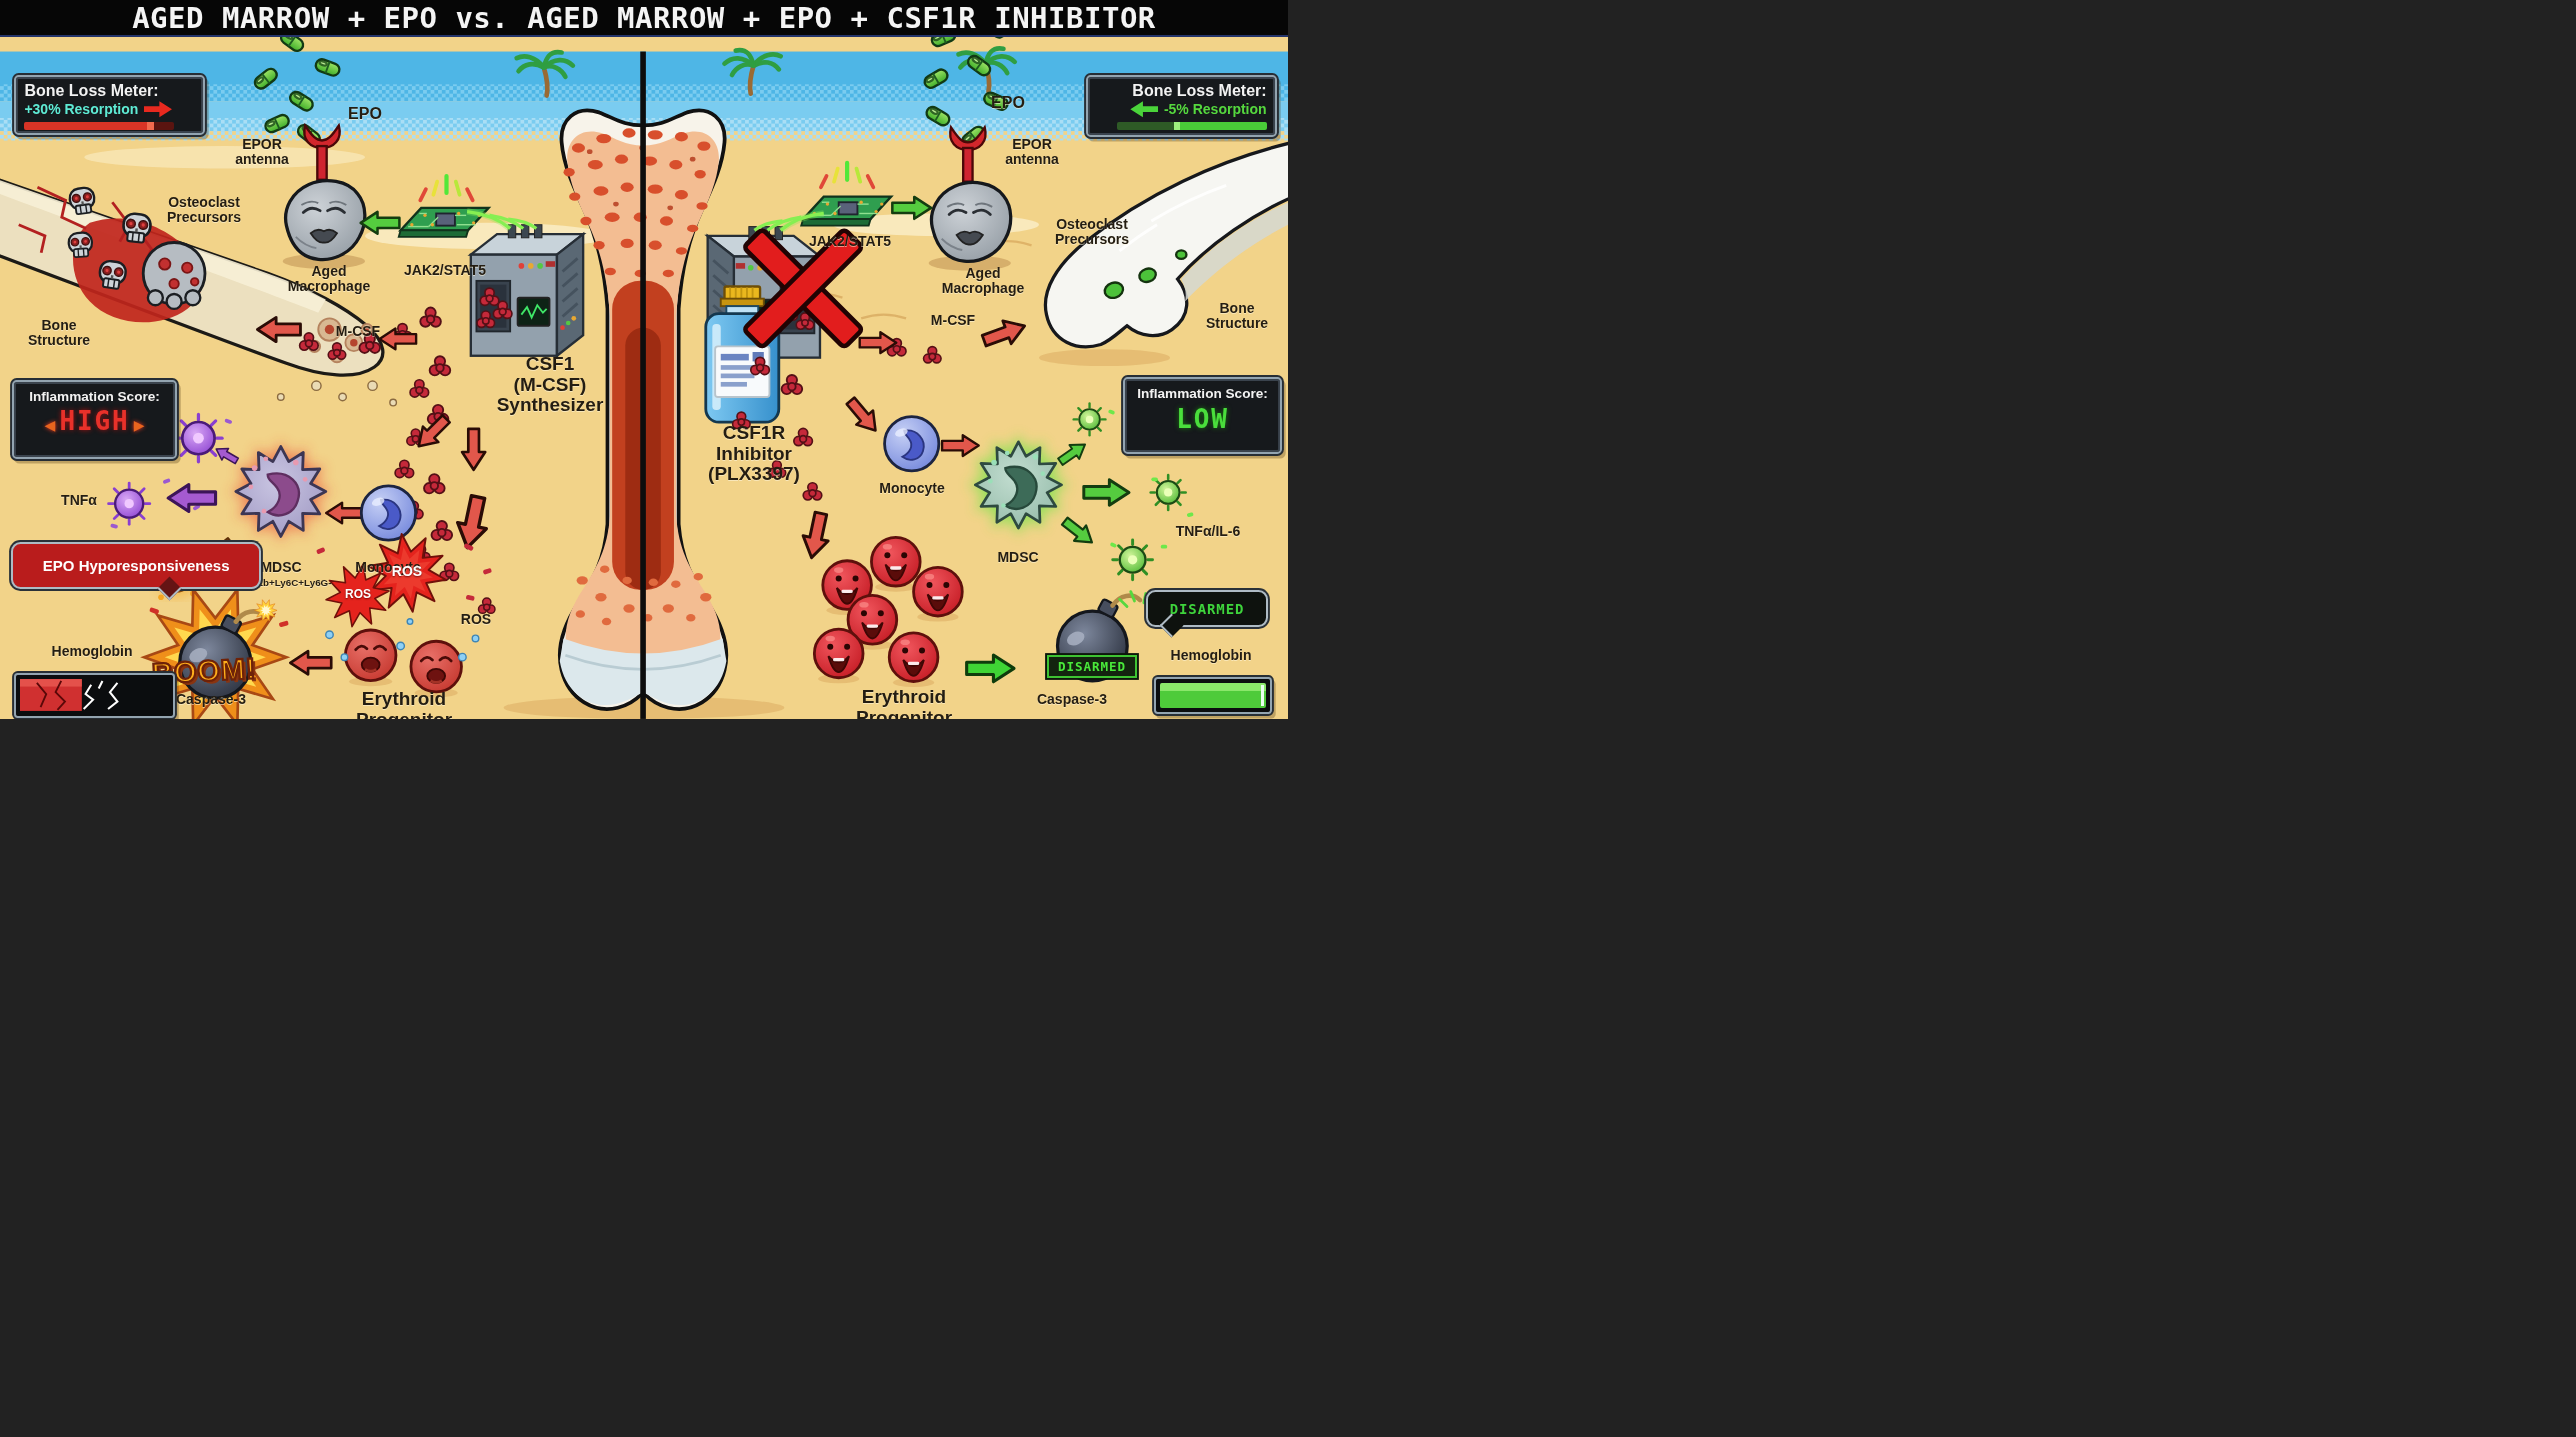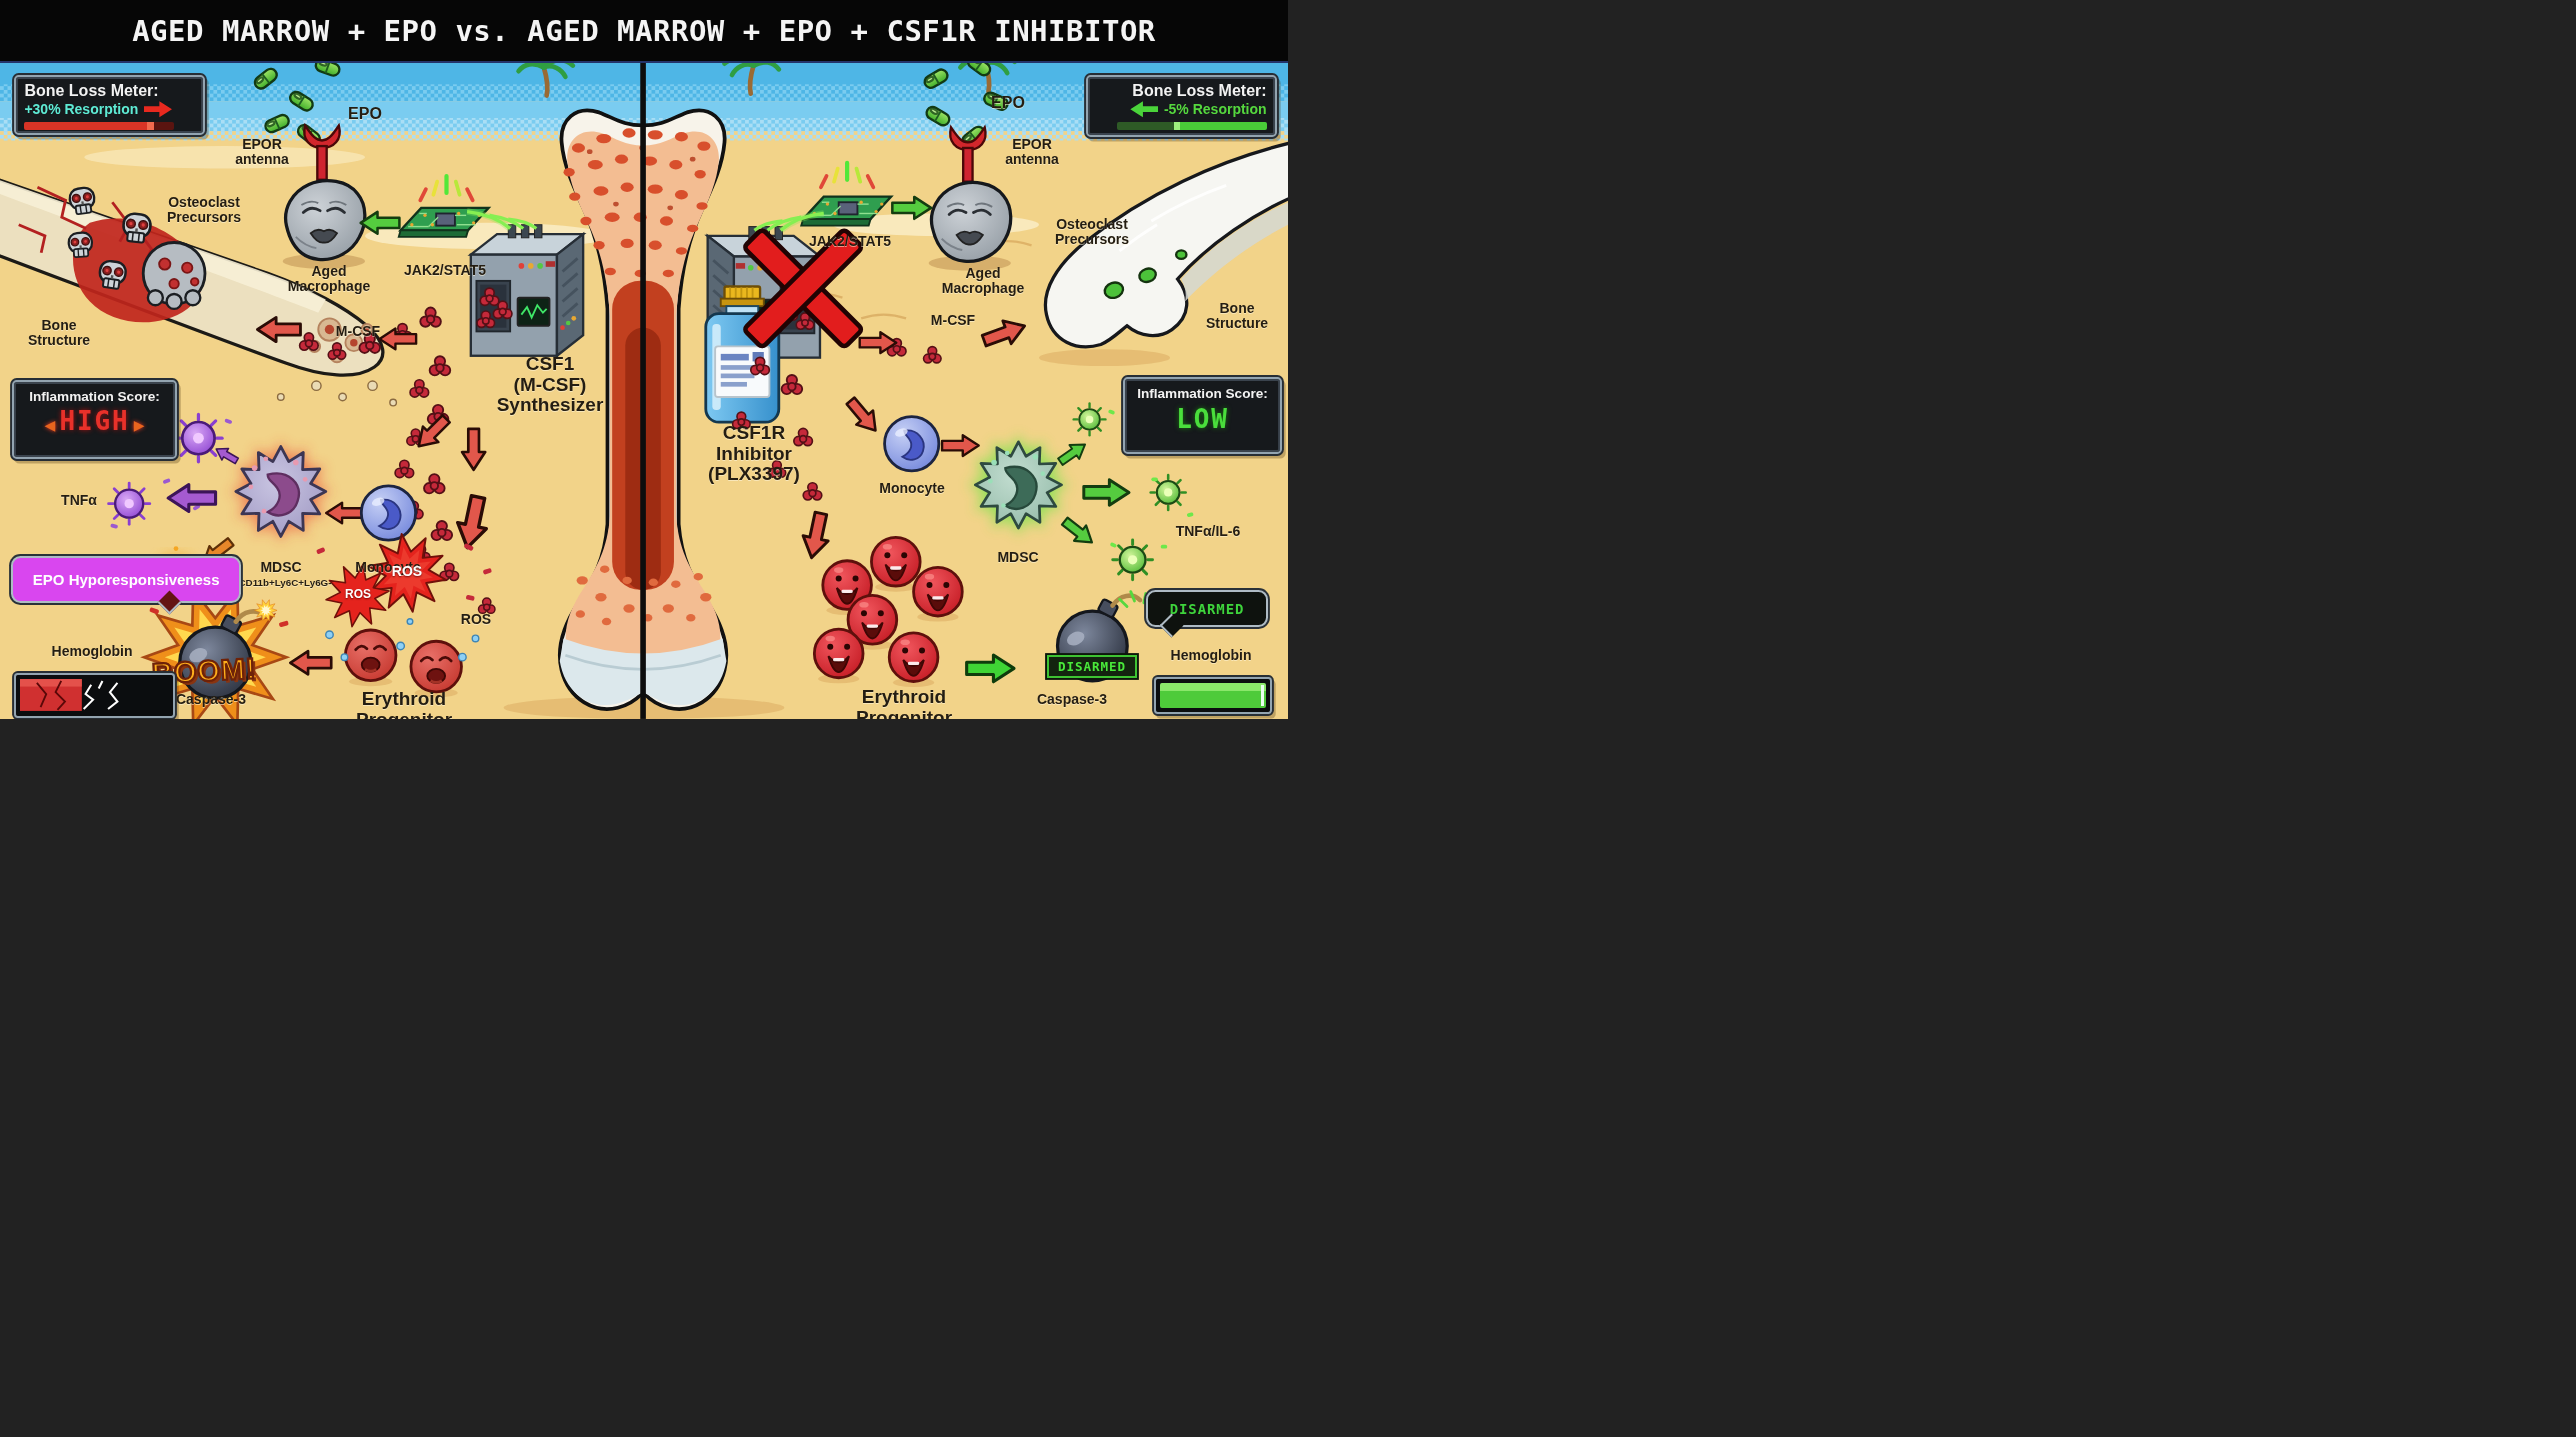--- a/index.html
+++ b/index.html
@@ -1,19 +1,19 @@
 <!DOCTYPE html>
 <html style="font-size:15px"><head>
 <meta charset="utf-8">
 <style>
   html,body{margin:0;padding:0;background:#222;}
   #stage{position:relative;width:1288px;height:719px;overflow:hidden;background:#f2d389;
          font-family:"Liberation Sans",sans-serif;}
   #scene{position:absolute;left:0;top:0;}
-  .titlebar{position:absolute;left:0;top:0;width:100%;height:63px;background:#060606;z-index:40;
+  .titlebar{position:absolute;left:0;top:0;width:100%;height:37px;background:#060606;z-index:40;
             border-bottom:2.8px solid #24346a;box-sizing:border-box;display:flex;align-items:center;justify-content:center;}
   .titlebar span{color:#f4f4f4;font-family:"DejaVu Sans Mono",monospace;font-weight:bold;
                  font-size:29px;letter-spacing:0.5px;white-space:nowrap;}
   .lbl{position:absolute;font-weight:bold;color:#241d12;white-space:pre-line;text-align:center;
        line-height:1.08;transform:translateX(-50%);text-shadow:0 0.9px 0 rgba(255,248,224,.55);z-index:20;}
   .s10{font-size:9.8px}.s13{font-size:12px}.s14{font-size:19px}.s15{font-size:14px}.s16{font-size:14px}.s17{font-size:16px}
   .ros-w{color:#fff;text-shadow:0 0.9px 1.9px rgba(90,0,0,.8);z-index:21;}
   .panel{position:absolute;box-sizing:border-box;background:#16191c;border:2.8px solid #93a4b0;border-radius:4.7px;
          box-shadow:0 0 0 1.9px #272e35,inset 0 0 0 1.9px #3a434d,2.8px 3.7px 0 0.9px rgba(70,45,10,.3);z-index:30;}
   .blm-line{display:flex;align-items:center;gap:5.6px;}
@@ -704,21 +704,21 @@
 <div class="panel" style="left:12px;top:380px;width:165px;height:79px;padding:6.6px 5.6px;text-align:center;">
   <div style="color:#f2f2f2;font-weight:bold;font-size:13.6px;">Inflammation Score:</div>
   <div style="margin-top:2.8px;"><span class="chev">◀</span> <span class="infl-val" style="color:#e8312a;text-shadow:0 0 5.6px #a01010;">HIGH</span> <span class="chev">▶</span></div>
 </div>
 
 <div class="panel" style="left:1123px;top:377px;width:159px;height:77px;padding:6.6px 5.6px;text-align:center;">
   <div style="color:#f2f2f2;font-weight:bold;font-size:13.6px;">Inflammation Score:</div>
   <div style="margin-top:3px;"><span class="infl-val" style="color:#4ade3c;text-shadow:0 0 5.6px #1a7a10;">LOW</span></div>
 </div>
 
-<div class="bubble" style="left:11.2px;top:556px;width:230px;height:47px;background:#d946ef;">
+<div class="bubble" style="left:11.2px;top:542px;width:250px;height:47px;background:#b91c1c;">
   <span style="color:#fff;font-weight:bold;font-size:15px;">EPO Hyporesponsiveness</span>
   <span class="tail" style="left:148px;bottom:-10.3px;background:#641414;border-right:2.8px solid #aebbc4;border-bottom:2.8px solid #aebbc4;"></span>
 </div>
 
 <div class="bubble" style="left:1146px;top:590px;width:122px;height:37px;background:#0e120e;">
   <span style="color:#3ed43c;font-family:'DejaVu Sans Mono',monospace;font-weight:bold;font-size:14px;letter-spacing:0.9px;">DISARMED</span>
   <span class="tail" style="left:15px;bottom:-9.4px;background:#0e120e;border-left:2.8px solid #aebbc4;border-bottom:2.8px solid #aebbc4;"></span>
 </div>
 
 <div class="badge" style="left:1047px;top:655px;width:90px;height:22.5px;">

